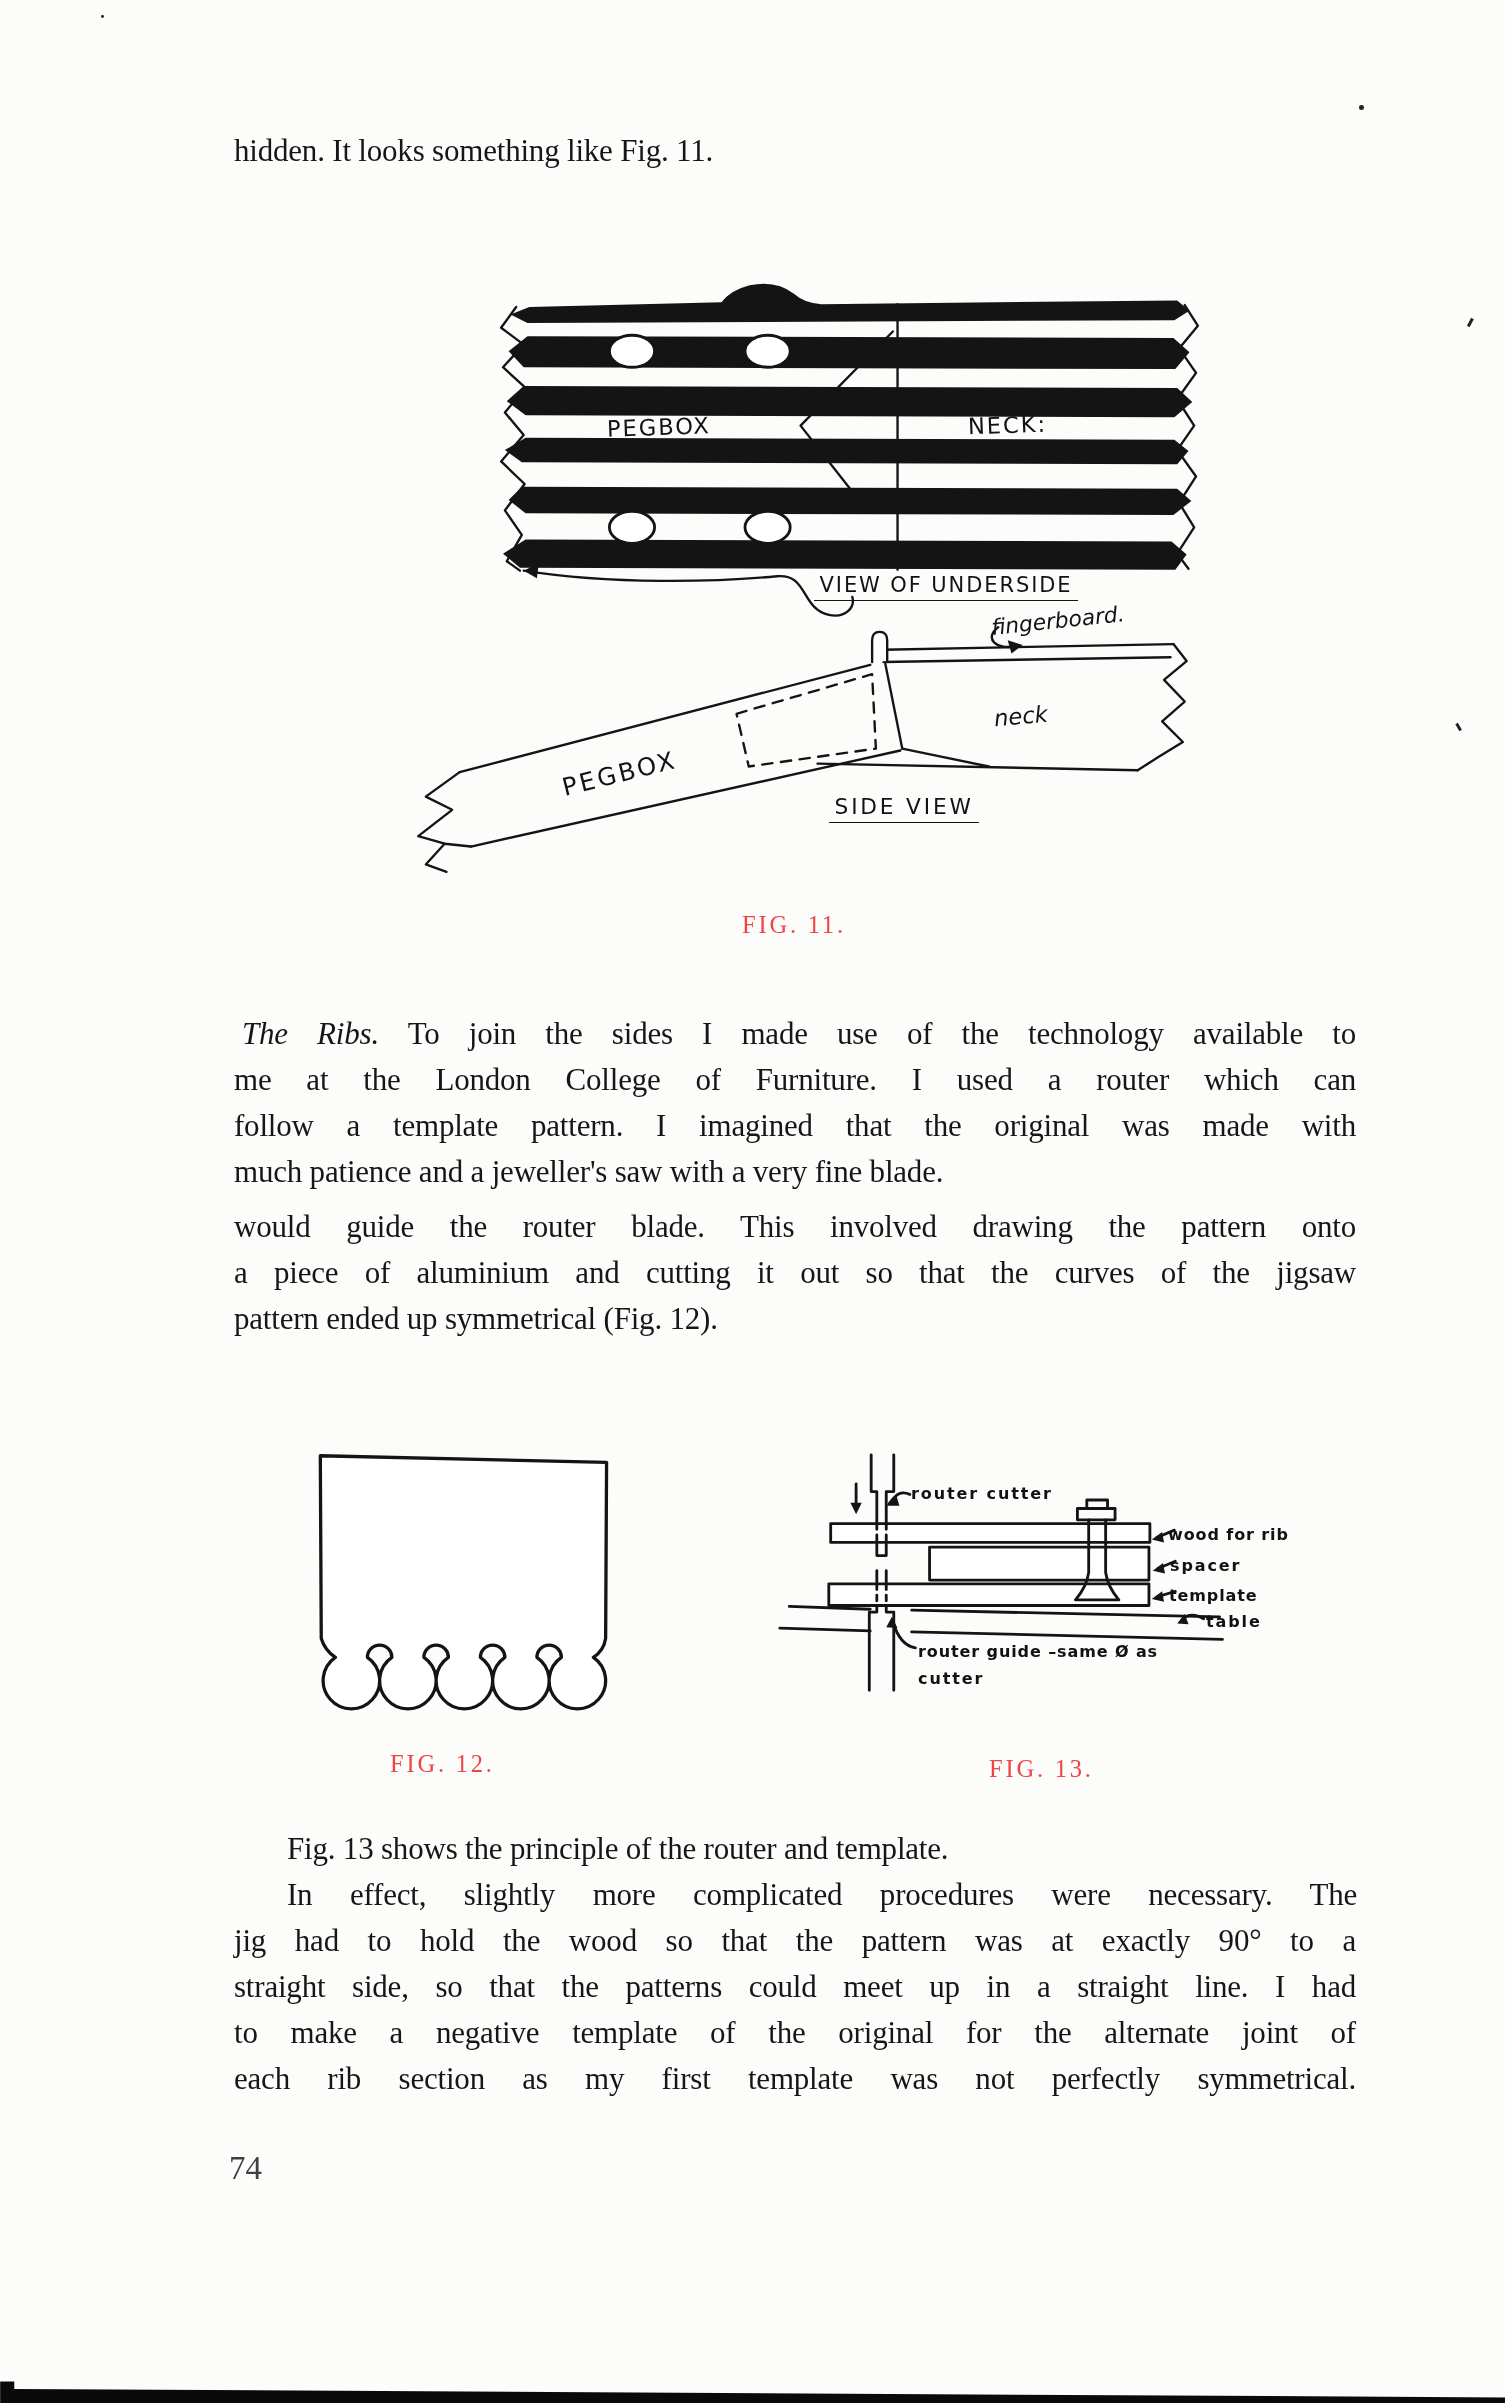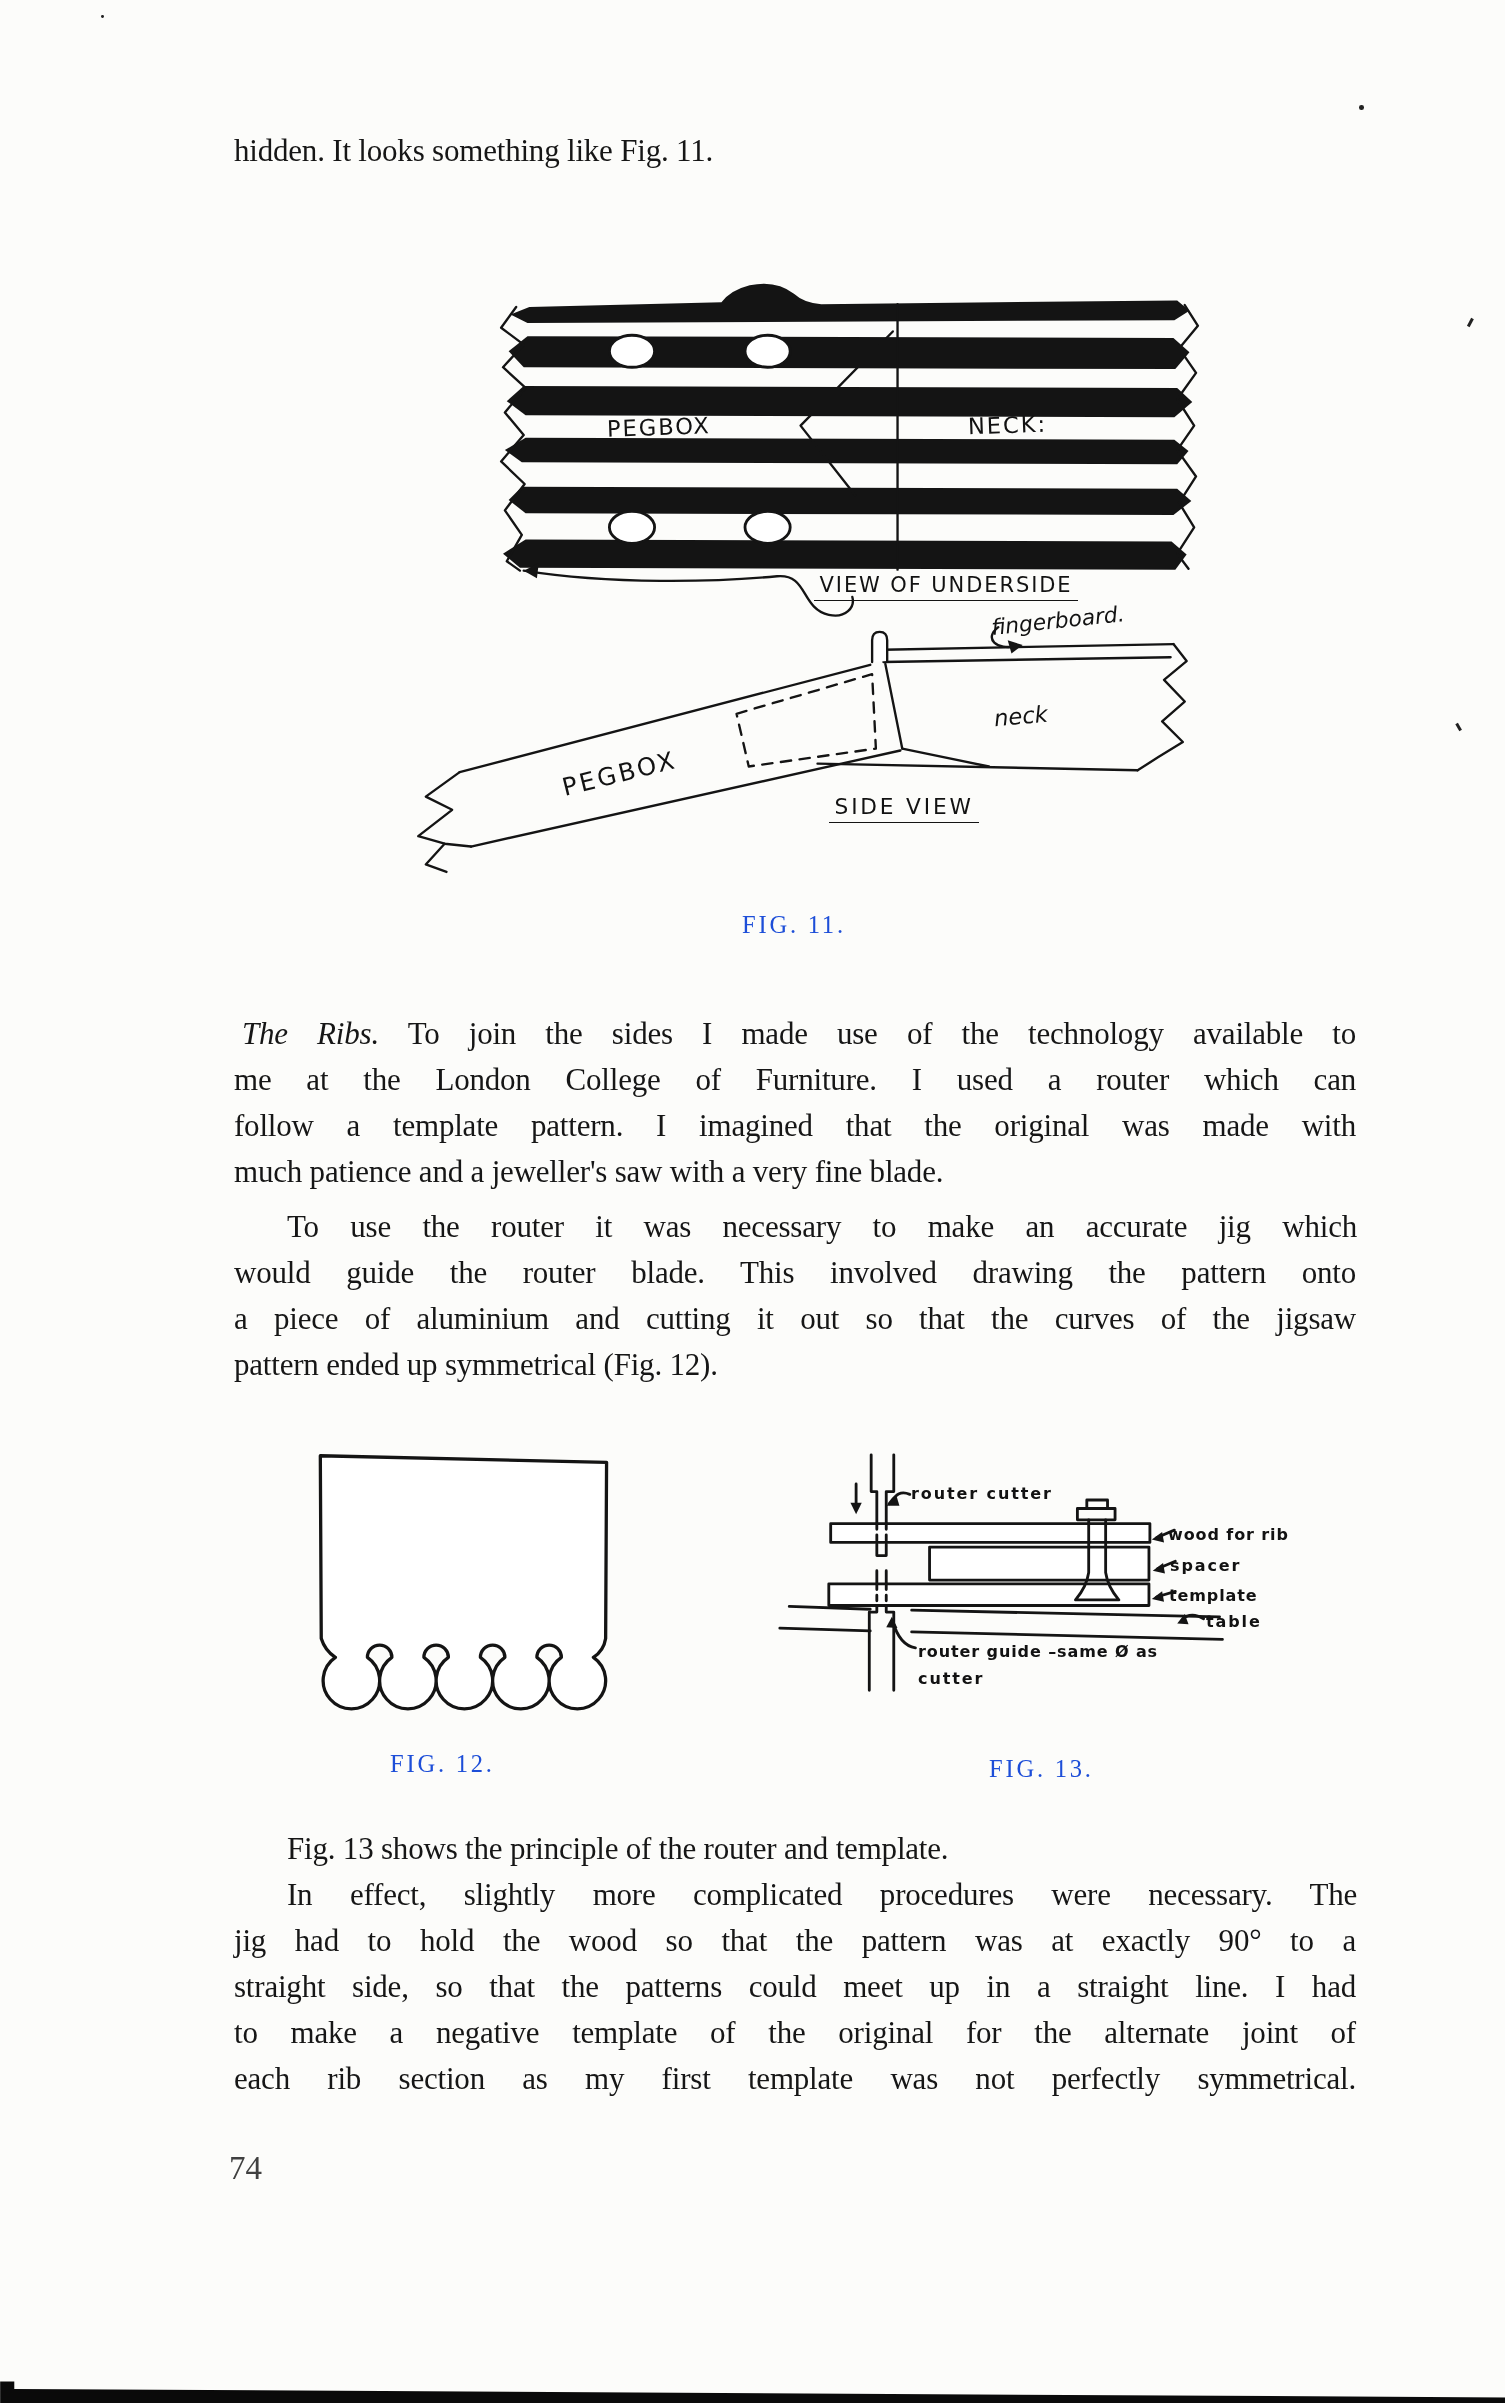--- a/index.html
+++ b/index.html
@@ -7,21 +7,21 @@
   #page{position:absolute;inset:0;}
   #art{position:absolute;left:0;top:0;pointer-events:none;}
   .para{position:absolute;left:234px;}
   .line{width:1122px;font-family:"Liberation Serif",serif;font-size:31px;line-height:46px;
         letter-spacing:-0.2px;color:#161616;}
   .j{text-align:justify;text-align-last:justify;}
   .ind{margin-left:53px;width:1070px;}
   .lead-italic{font-style:italic;margin-left:8px;}
   .fl{position:absolute;color:#121212;white-space:nowrap;}
   .hand{font-family:"DejaVu Sans",sans-serif;}
-  .cap{font-family:"Liberation Serif",serif;font-size:24.5px;letter-spacing:2.8px;color:#1d4ed8;}
+  .cap{font-family:"Liberation Serif",serif;font-size:24.5px;letter-spacing:2.8px;color:#ef4444;}
   .u{border-bottom:1.9px solid #141414;padding:0 5.6px 2.8px 5.6px;}
   .print{font-family:"DejaVu Sans",sans-serif;font-weight:bold;}
   .pagenum{position:absolute;left:229px;top:2150px;font-family:"Liberation Serif",serif;
            font-size:33px;color:#404040;}
   .speck{position:absolute;background:#222;border-radius:50%;}
 </style>
 </head>
 <body>
 
 <div id="page">
@@ -147,21 +147,20 @@
   </div>
 
   <div class="para" style="top:1011px">
     <div class="line j"><span class="lead-italic">The Ribs.</span> <span>To join the sides I made use of the technology available to</span></div>
     <div class="line j">me at the London College of Furniture. I used a router which can</div>
     <div class="line j">follow a template pattern. I imagined that the original was made with</div>
     <div class="line">much patience and a jeweller's saw with a very fine blade.</div>
   </div>
 
   <div class="para" style="top:1204px">
-    <div class="line j ind">To use the router it was necessary to make an accurate jig which</div>
     <div class="line j">would guide the router blade. This involved drawing the pattern onto</div>
     <div class="line j">a piece of aluminium and cutting it out so that the curves of the jigsaw</div>
     <div class="line">pattern ended up symmetrical (Fig. 12).</div>
   </div>
 
   <div class="para" style="top:1826px">
     <div class="line ind">Fig. 13 shows the principle of the router and template.</div>
     <div class="line j ind">In effect, slightly more complicated procedures were necessary. The</div>
     <div class="line j">jig had to hold the wood so that the pattern was at exactly 90° to a</div>
     <div class="line j">straight side, so that the patterns could meet up in a straight line. I had</div>

